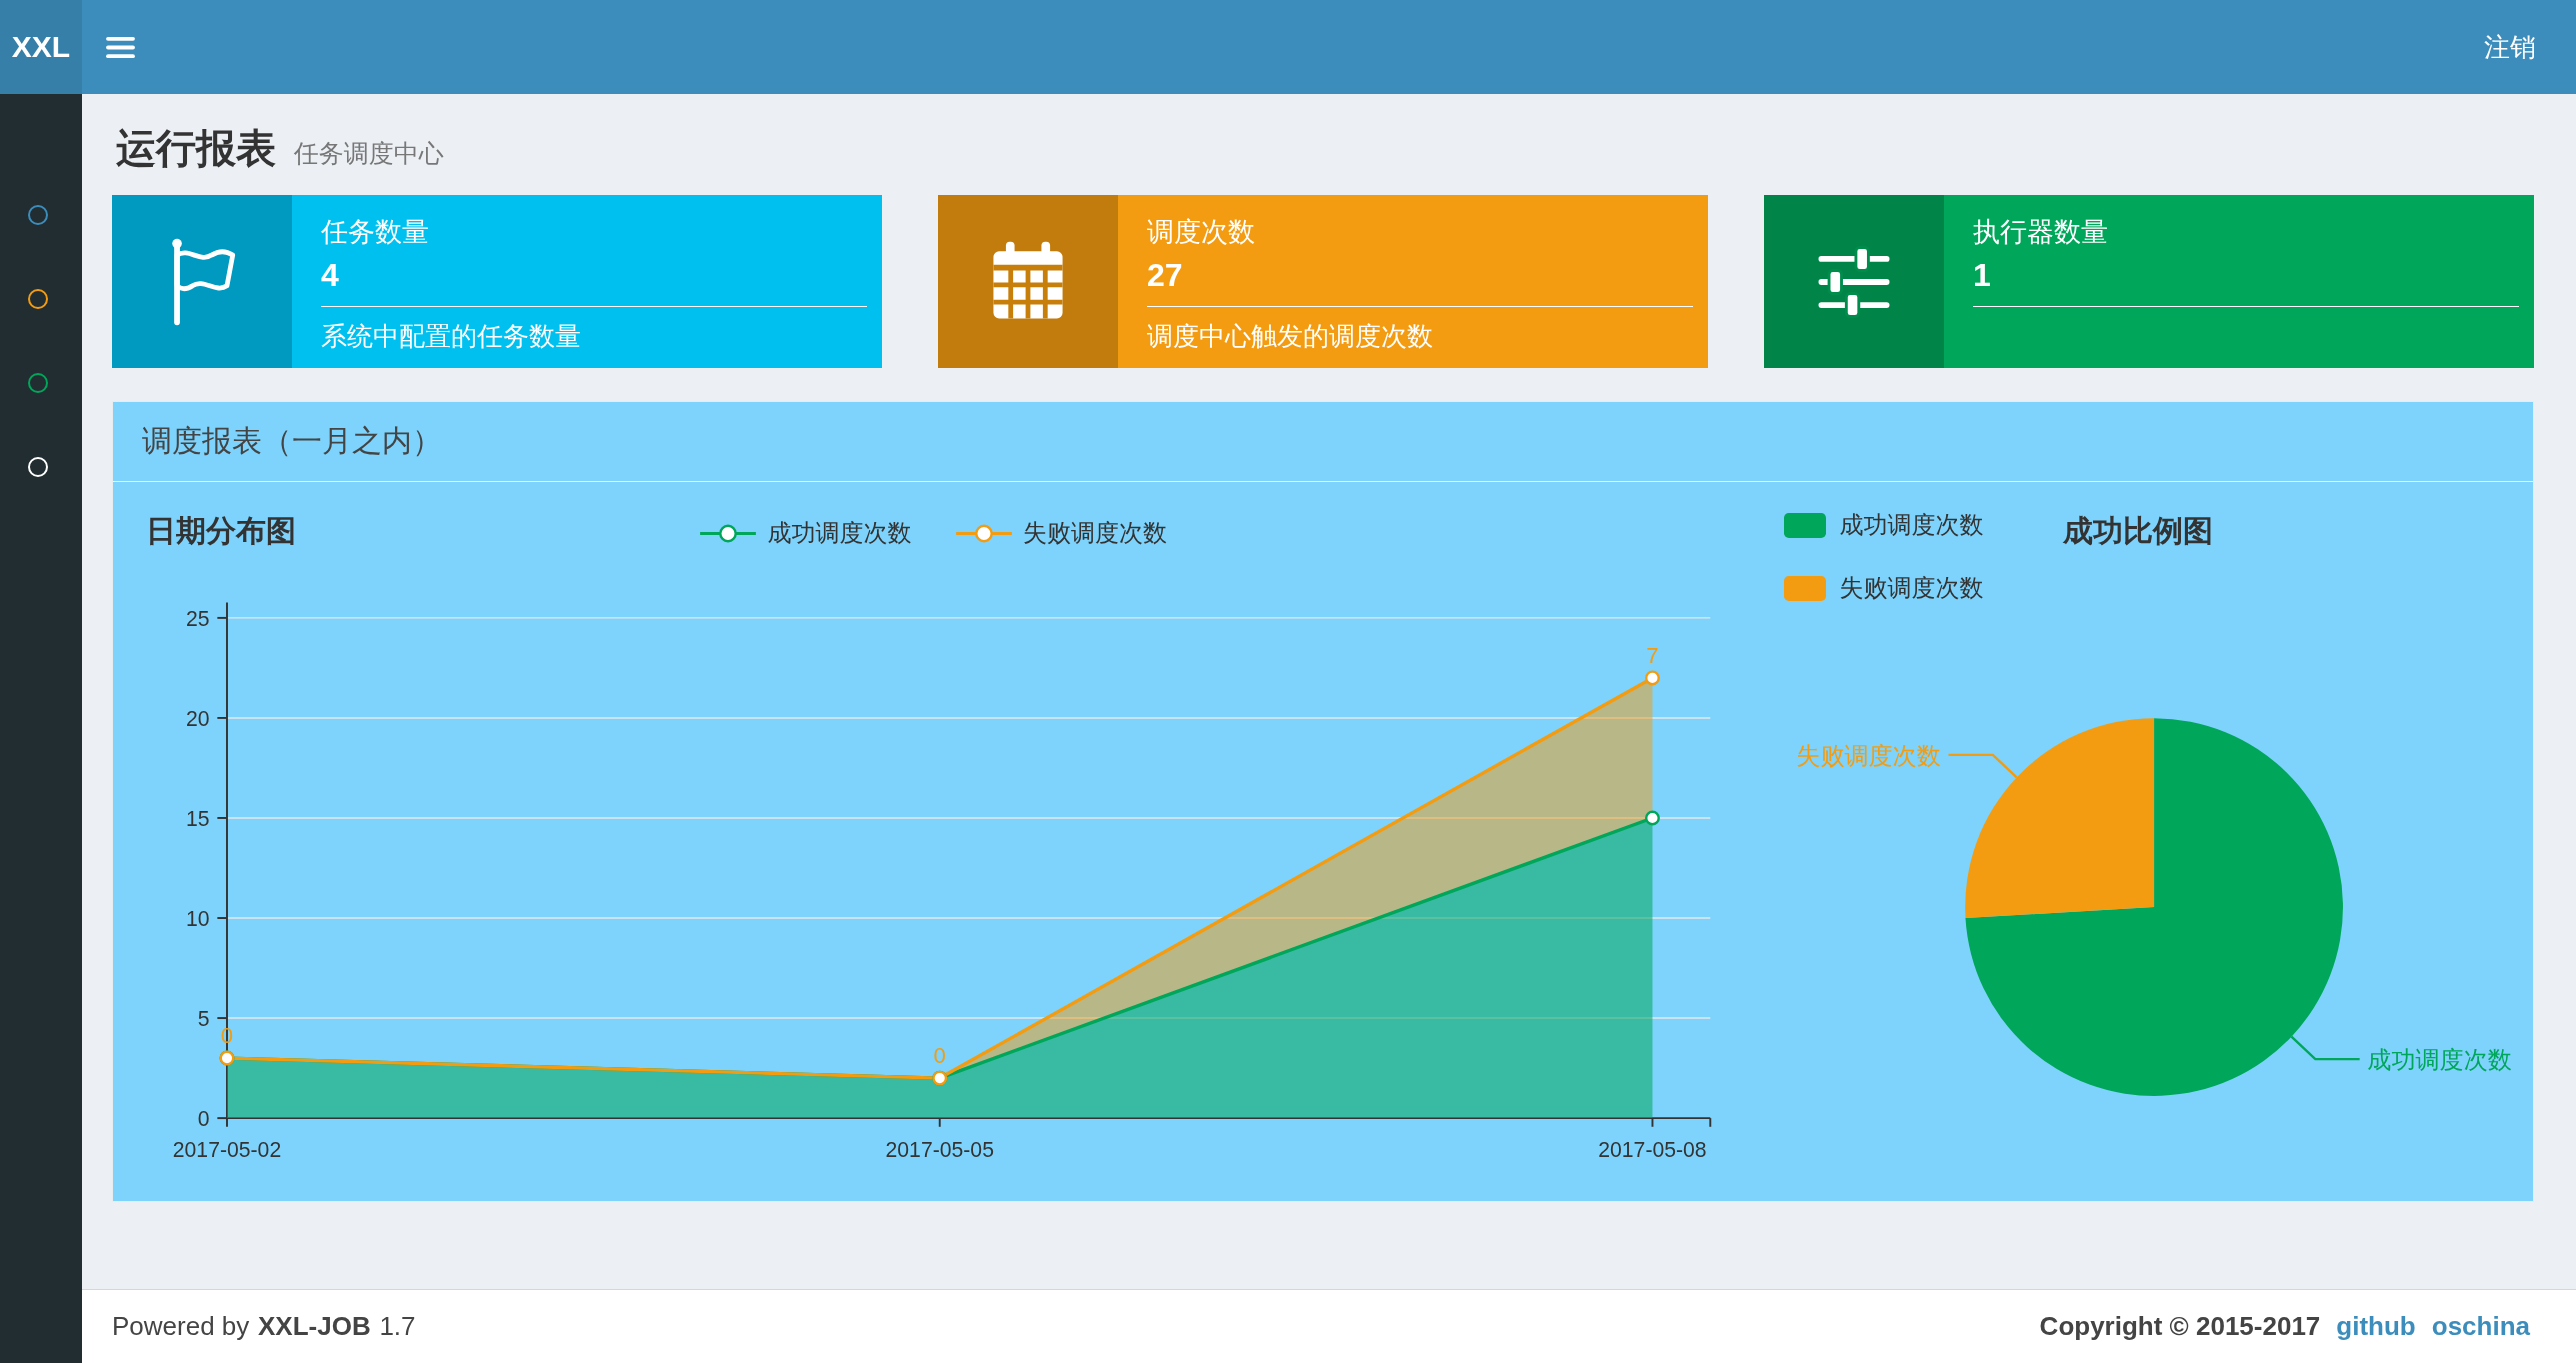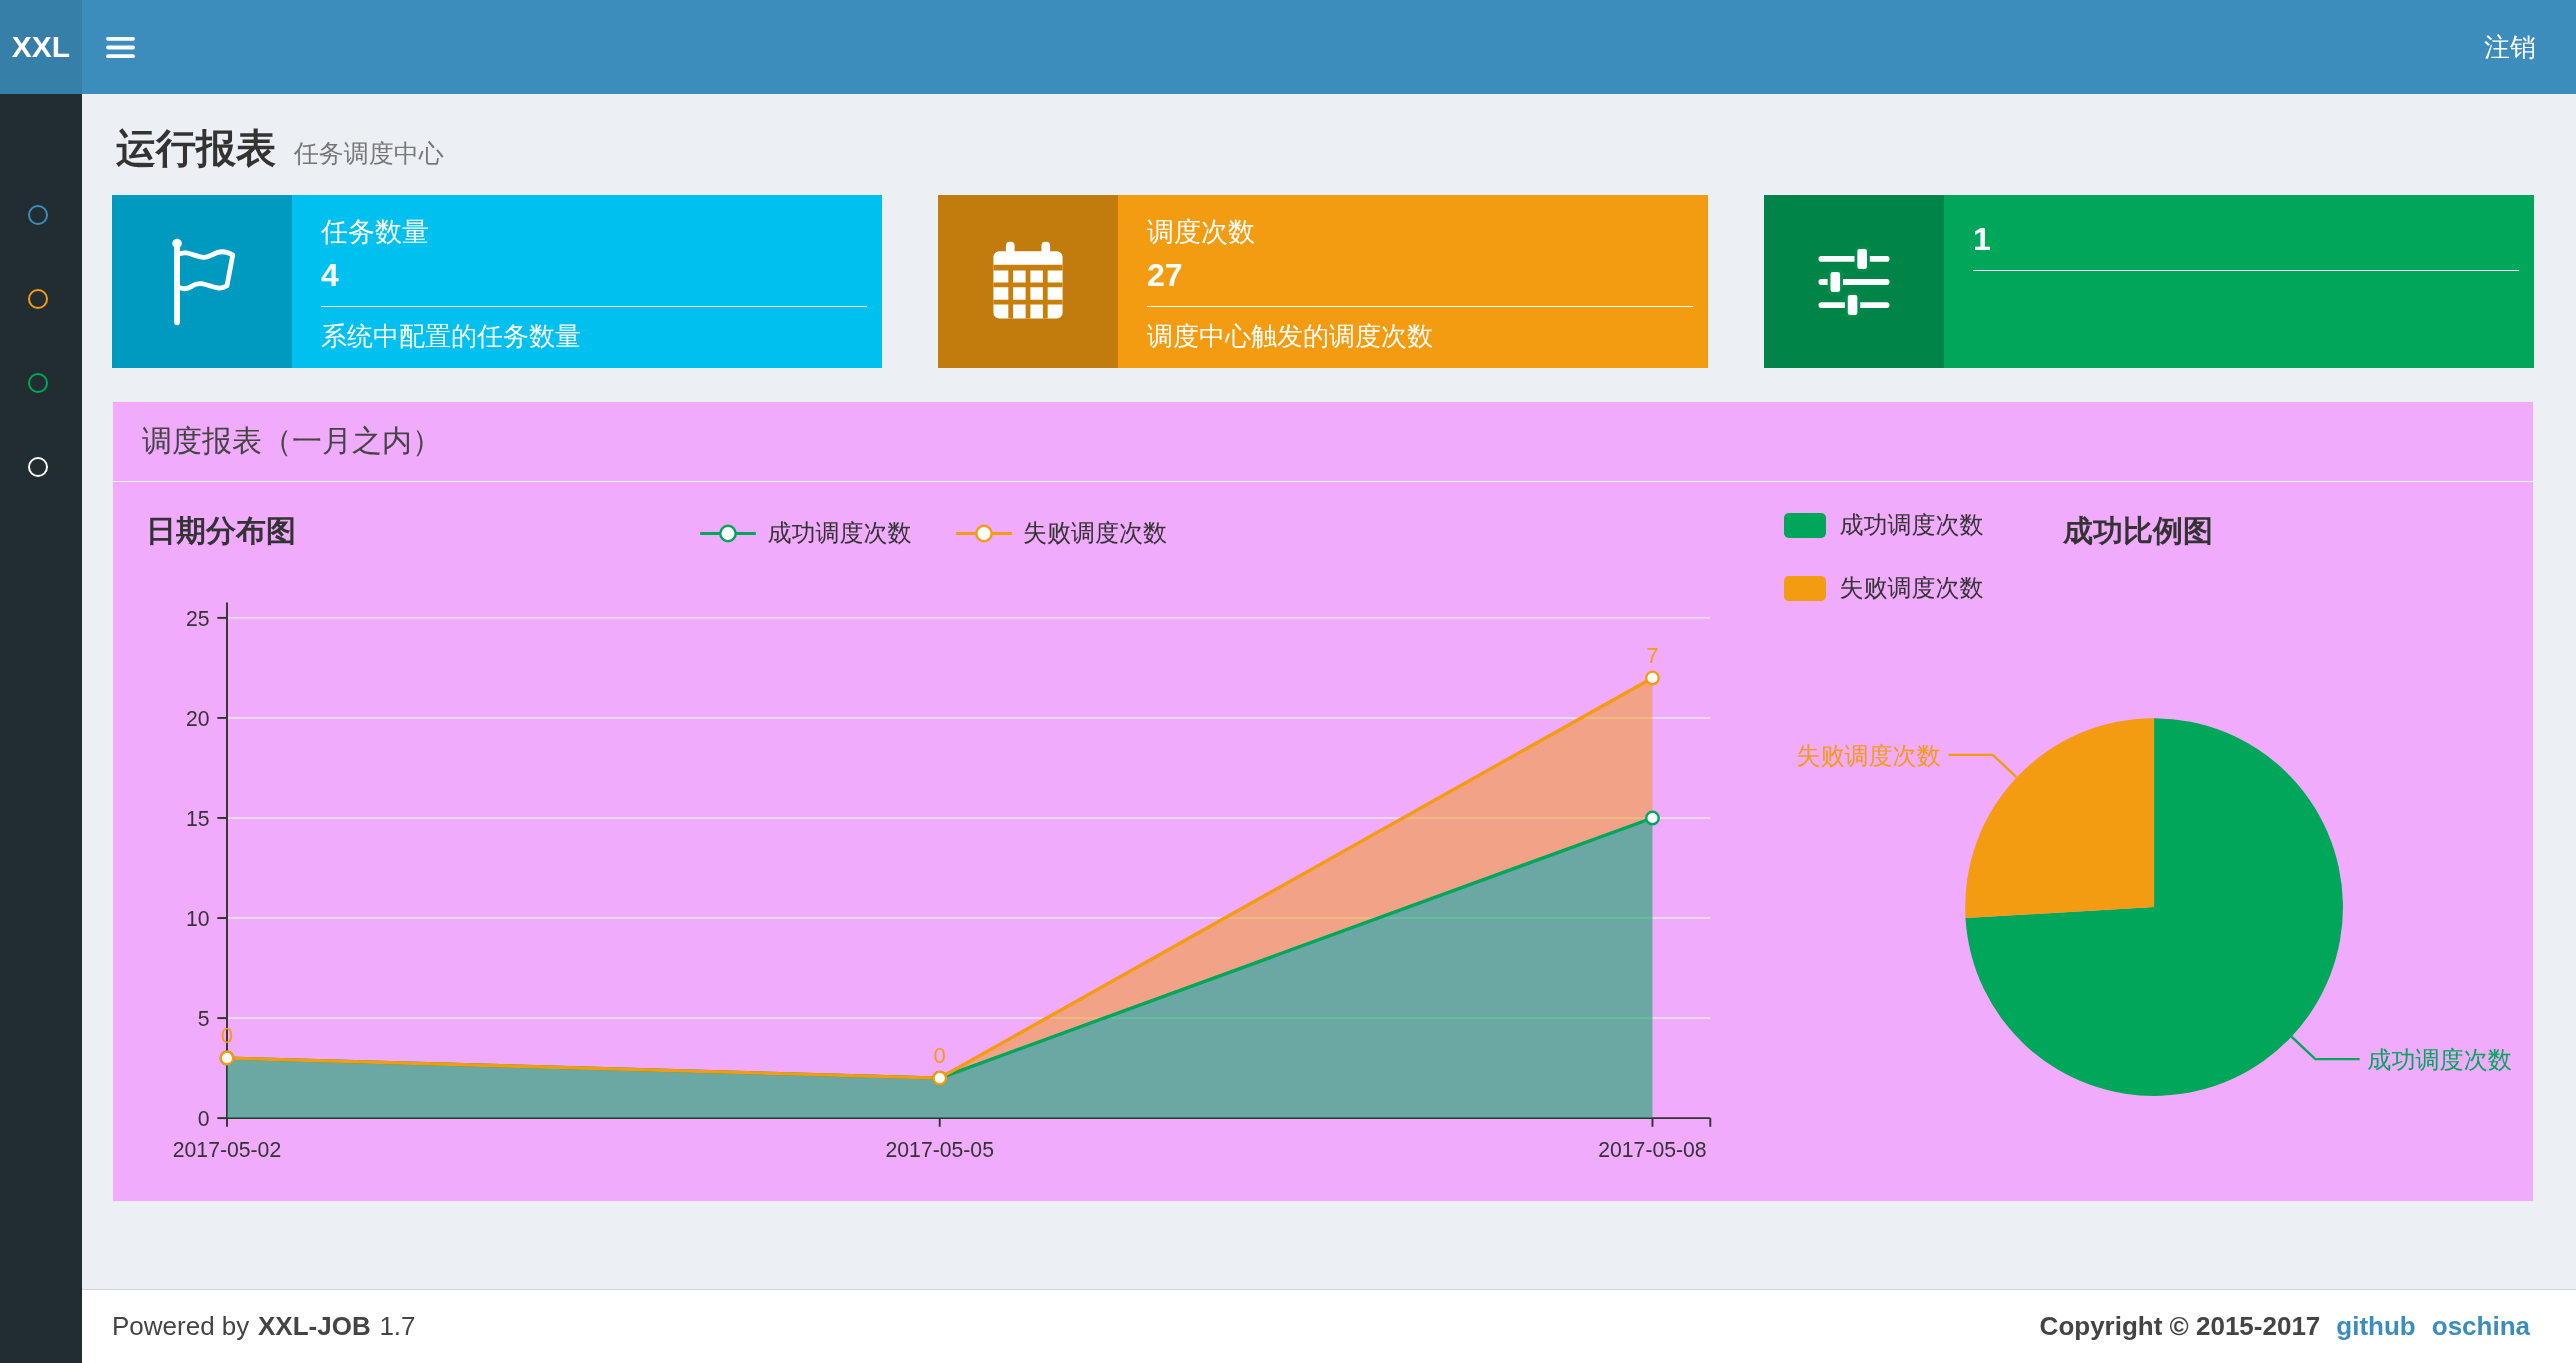--- a/index.html
+++ b/index.html
@@ -28,21 +28,21 @@
   .boxes{display:flex;gap:56px;}
   .ibox{flex:1;height:173px;color:#fff;display:flex;overflow:hidden;}
   .ibox0{background:#00c0ef;} .ibox1{background:#f39c12;} .ibox2{background:#00a65a;}
   .ibox-icon{width:180px;background:rgba(0,0,0,0.2);display:flex;align-items:center;justify-content:center;flex:none;}
   .ibox-body{flex:1;padding:19px 15.4px 13.5px 29px;display:flex;flex-direction:column;}
   .ibox-title{font-size:27px;}
   .ibox-value{font-size:32px;font-weight:bold;margin-top:6.7px;}
   .ibox-hr{border:none;border-top:1.9px solid #fff;margin:12.5px 0 11.6px;width:100%;}
   .ibox-desc{font-size:26px;}
   
-  .panel{margin-top:33px;background:#f0abfc;border:1px solid #e8ecef;}
+  .panel{margin-top:33px;background:#7dd3fc;border:1px solid #e8ecef;}
   .panel-header{padding:19px 29px;font-size:30px;color:#444;border-bottom:1px solid #f4f4f4;}
   .panel-body{position:relative;height:719px;}
   .chart-title{position:absolute;top:29px;font-size:30px;font-weight:bold;color:#333;}
   .line-legend{position:absolute;left:0;top:35px;width:1639px;display:flex;justify-content:center;gap:42px;}
   .lg-item{display:flex;align-items:center;gap:9.6px;font-size:24px;color:#333;cursor:pointer;}
   .pie-legend{position:absolute;left:1671px;top:27px;}
   .pie-lg-row{display:flex;align-items:center;gap:13.5px;margin-bottom:31px;font-size:24px;color:#333;cursor:pointer;}
   .pie-swatch{width:42px;height:25px;border-radius:4.8px;flex:none;}
   svg.chart{position:absolute;top:0;}
   
@@ -127,20 +127,21 @@
         <svg width="96" height="96" viewBox="0 0 100 100">
           <line x1="16" y1="26" x2="84" y2="26" stroke="#fff" stroke-width="6" stroke-linecap="round"></line>
           <line x1="16" y1="50" x2="84" y2="50" stroke="#fff" stroke-width="6" stroke-linecap="round"></line>
           <line x1="16" y1="74" x2="84" y2="74" stroke="#fff" stroke-width="6" stroke-linecap="round"></line>
           <rect x="52" y="14" width="13" height="24" rx="4" fill="#fff" stroke="#008d4c" stroke-width="3"></rect>
           <rect x="24" y="38" width="13" height="24" rx="4" fill="#fff" stroke="#008d4c" stroke-width="3"></rect>
           <rect x="42" y="62" width="13" height="24" rx="4" fill="#fff" stroke="#008d4c" stroke-width="3"></rect>
         </svg>
       </div>
       <div class="ibox-body">
+        <div class="ibox-title">执行器数量</div>
         <div class="ibox-value">1</div>
         <hr class="ibox-hr">
       </div>
     </div>
   </div>
 
   <div class="panel">
     <div class="panel-header">调度报表（一月之内）</div>
     <div class="panel-body">
       <div class="chart-title" style="left:33px">日期分布图</div>

